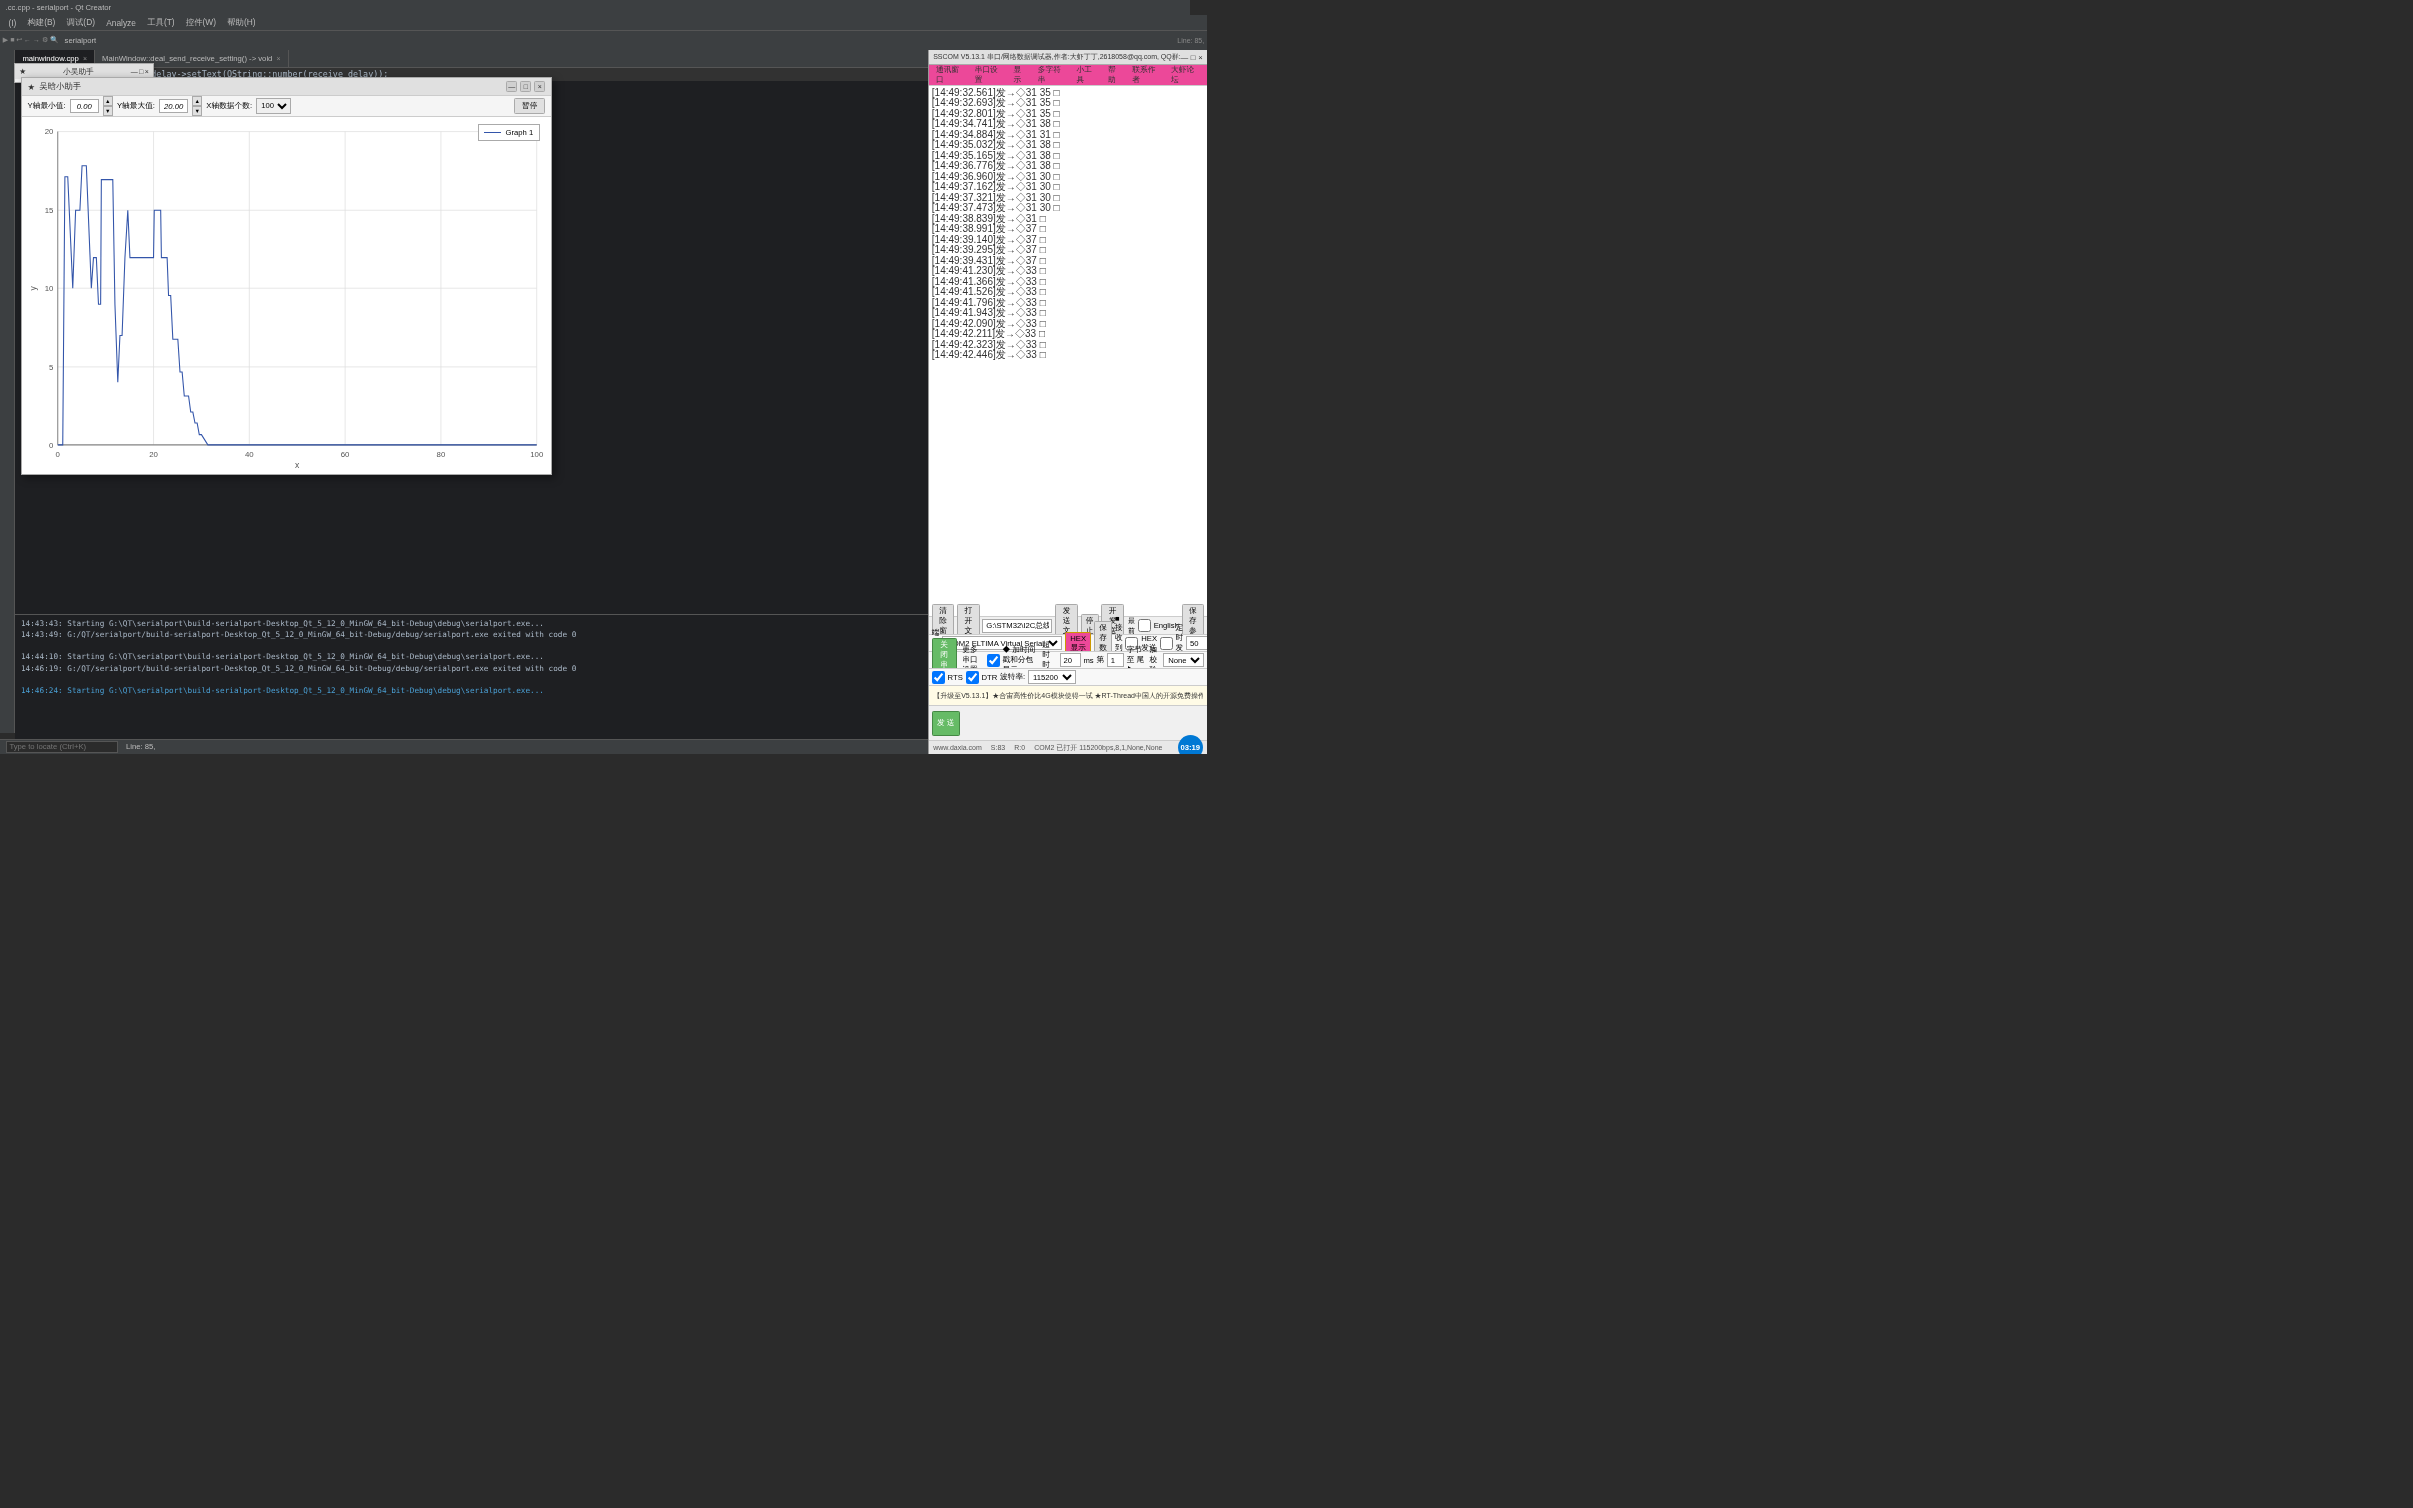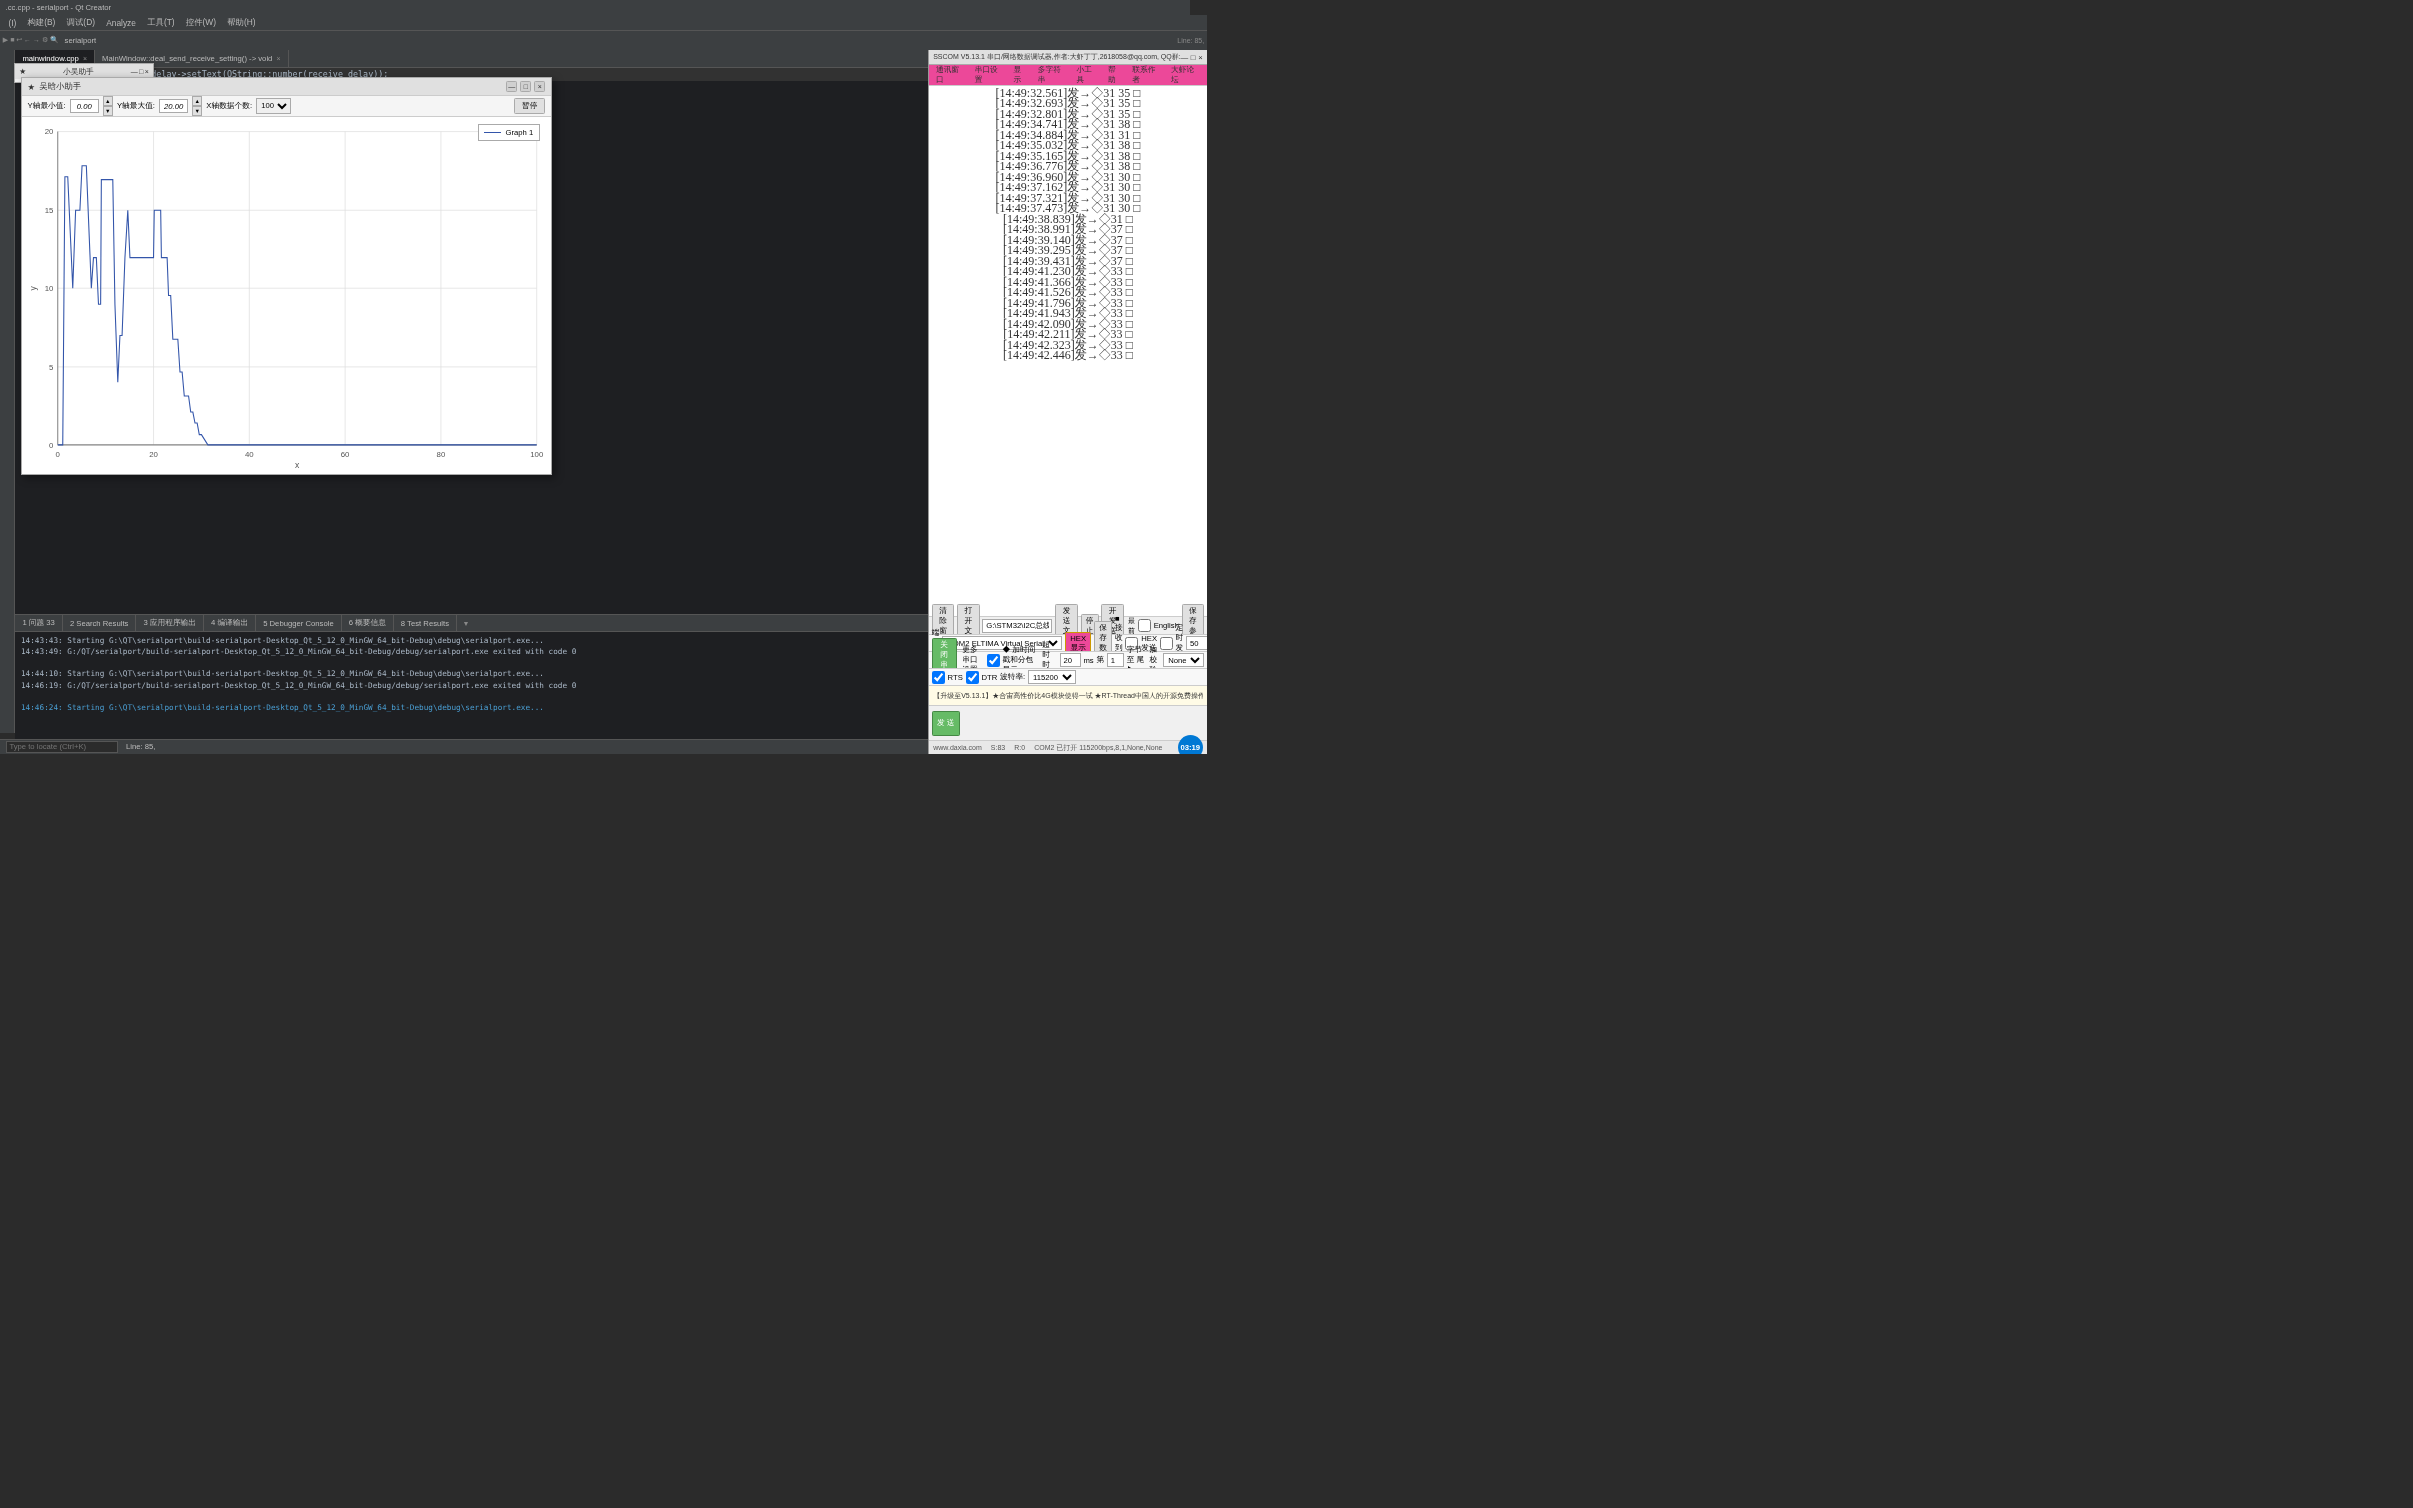--- a/index.html
+++ b/index.html
@@ -230,25 +230,24 @@
       padding: 0 4.2px;
       height: 100%;
       display: flex;
       align-items: center;
       cursor: pointer;
     }
     .sscom-log {
       flex: 1;
       overflow: hidden;
       background: white;
-      font-family: Liberation Serif, serif;
-      font-size: 12px;
+      font-family: Liberation Sans, sans-serif;
+      font-size: 10px;
       color: #333;
       padding: 1.4px 2.8px;
-      text-align: center;
     }
     .sscom-log-line {
       height: 10.5px;
       line-height: 10.5px;
       white-space: nowrap;
     }
     .sscom-toolbar {
       height: 18px;
       background: #f0f0f0;
       border-top: 0.7px solid #ccc;
@@ -512,30 +511,20 @@
     <span class="line-num">88</span>
     <span class="code-text">    ui-&gt;label_receive_delay-&gt;setText(QString::number(receive_delay));</span>
   </div>
   <div class="code-line">
     <span class="line-num">89</span>
     <span class="code-text">}</span>
   </div>
 </div>
 
 <div class="bottom-panel">
-  <div class="bottom-tab-bar">
-    <div class="bottom-tab">1 问题 33</div>
-    <div class="bottom-tab">2 Search Results</div>
-    <div class="bottom-tab">3 应用程序输出</div>
-    <div class="bottom-tab">4 编译输出</div>
-    <div class="bottom-tab">5 Debugger Console</div>
-    <div class="bottom-tab">6 概要信息</div>
-    <div class="bottom-tab">8 Test Results</div>
-    <span style="margin-left:5.6px;color:#888;font-size:7px;">▼</span>
-  </div>
   <div class="bottom-content">
     <div class="log-line">14:43:43: Starting G:\QT\serialport\build-serialport-Desktop_Qt_5_12_0_MinGW_64_bit-Debug\debug\serialport.exe...</div>
     <div class="log-line">14:43:49: G:/QT/serialport/build-serialport-Desktop_Qt_5_12_0_MinGW_64_bit-Debug/debug/serialport.exe exited with code 0</div>
     <div class="log-line">&nbsp;</div>
     <div class="log-line">14:44:10: Starting G:\QT\serialport\build-serialport-Desktop_Qt_5_12_0_MinGW_64_bit-Debug\debug\serialport.exe...</div>
     <div class="log-line">14:46:19: G:/QT/serialport/build-serialport-Desktop_Qt_5_12_0_MinGW_64_bit-Debug/debug/serialport.exe exited with code 0</div>
     <div class="log-line">&nbsp;</div>
     <div class="log-line highlight">14:46:24: Starting G:\QT\serialport\build-serialport-Desktop_Qt_5_12_0_MinGW_64_bit-Debug\debug\serialport.exe...</div>
   </div>
 </div>

